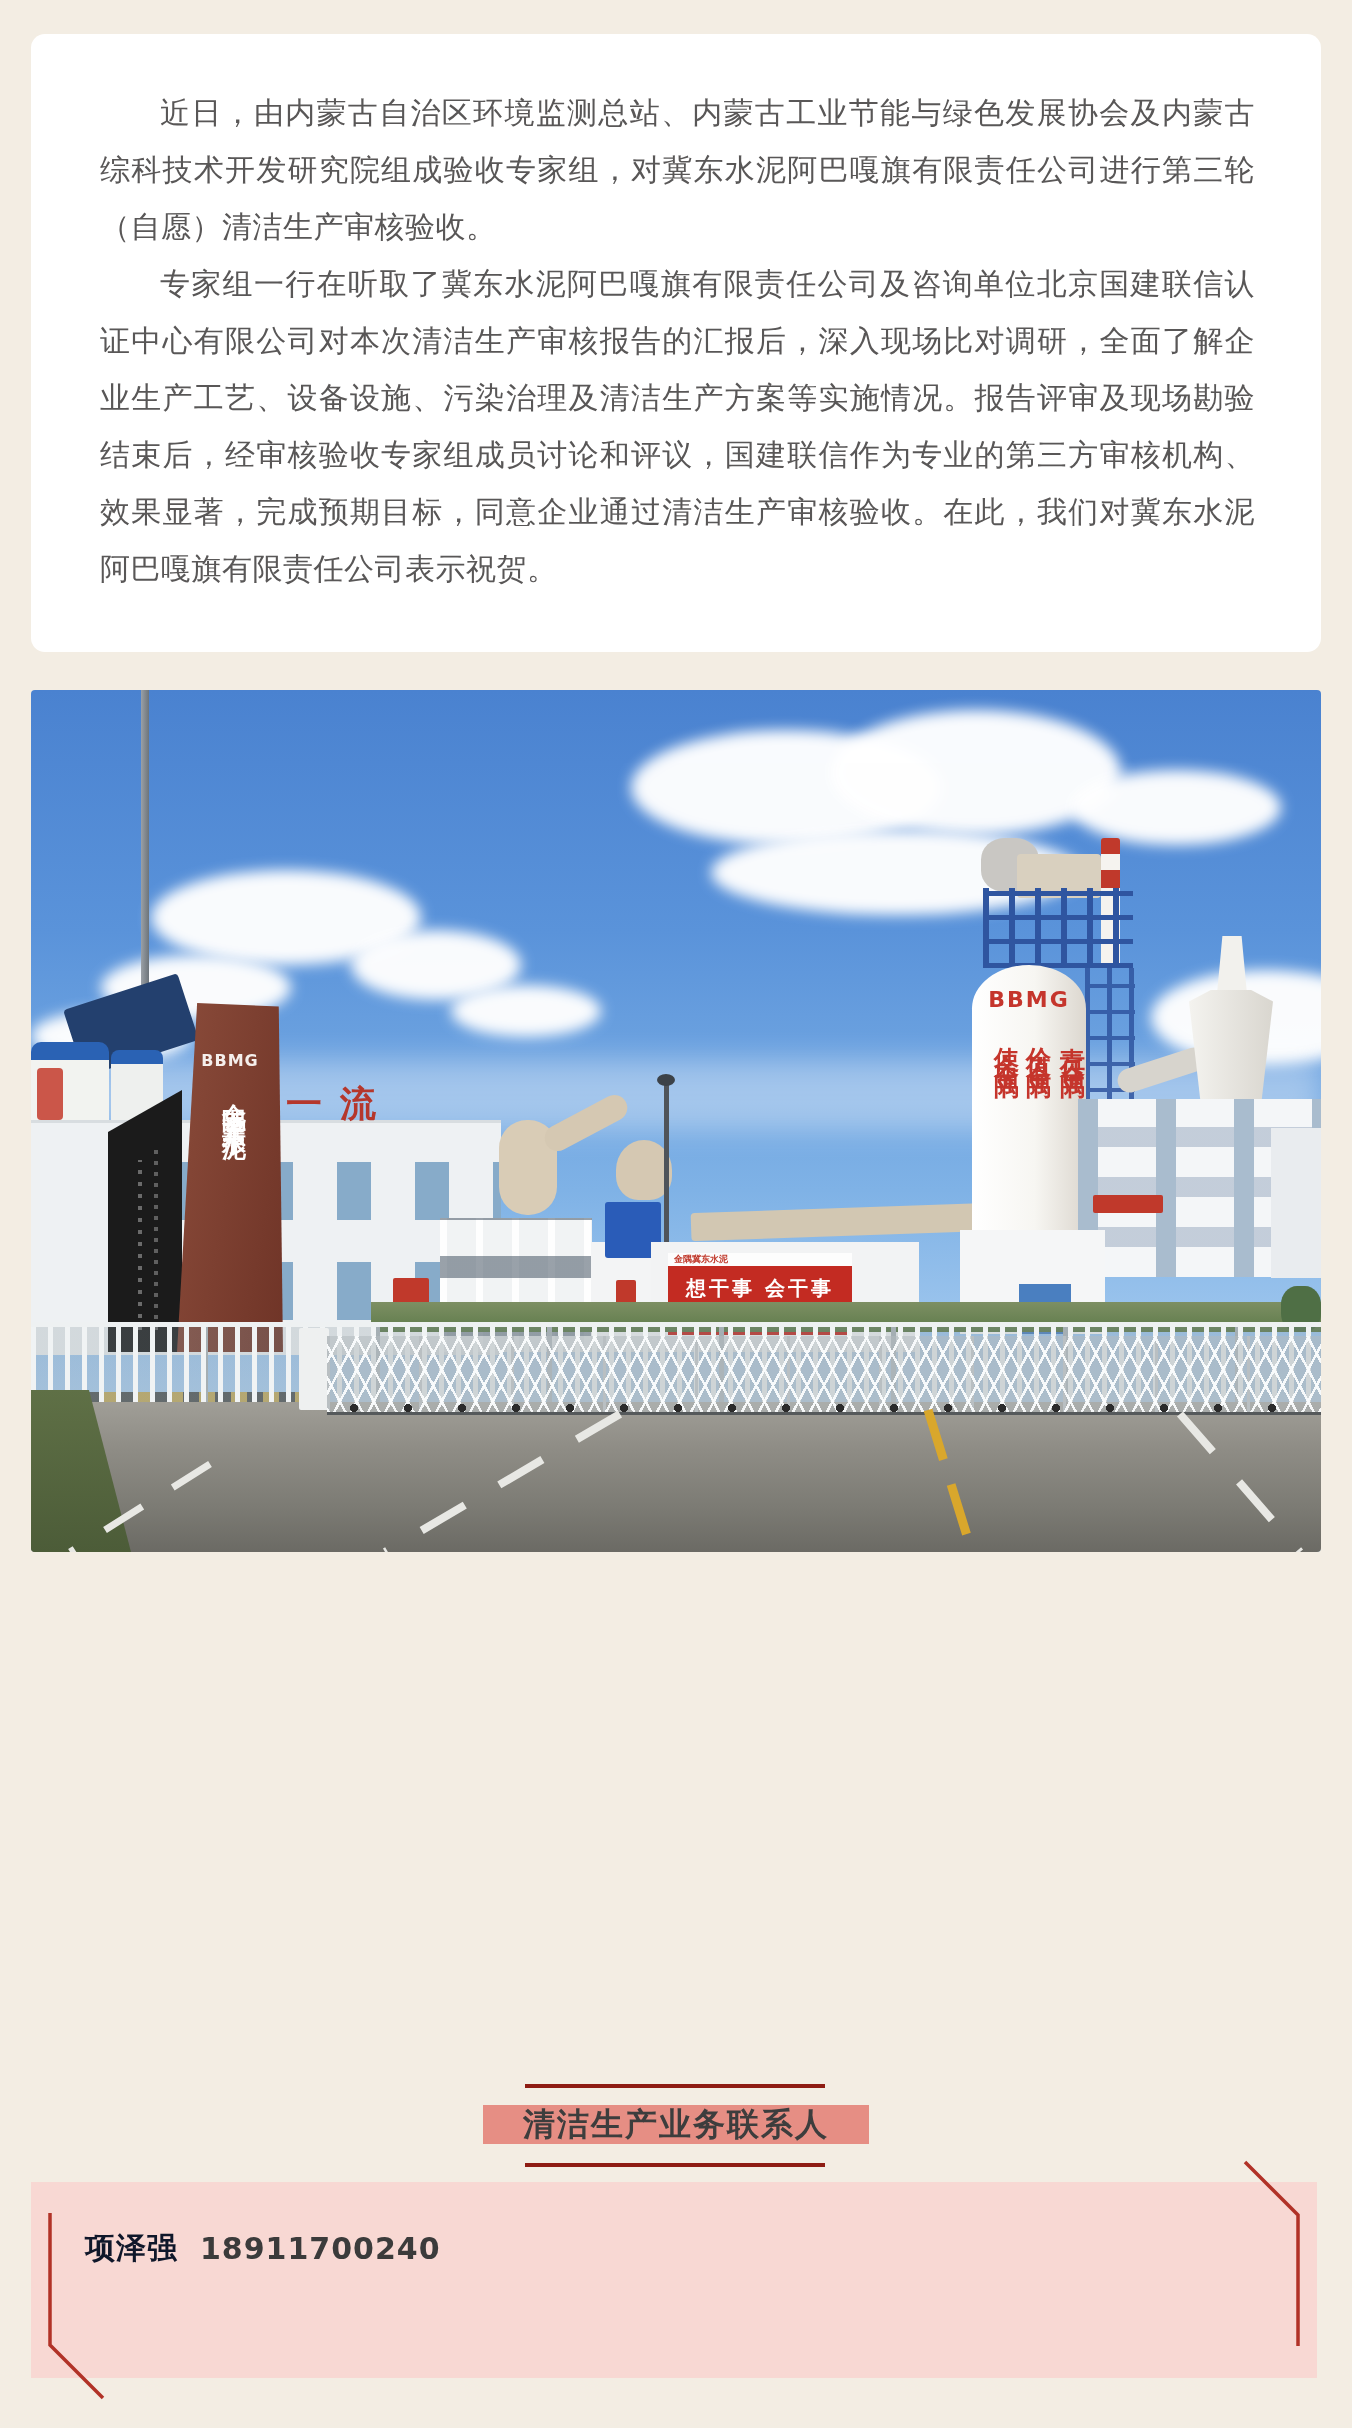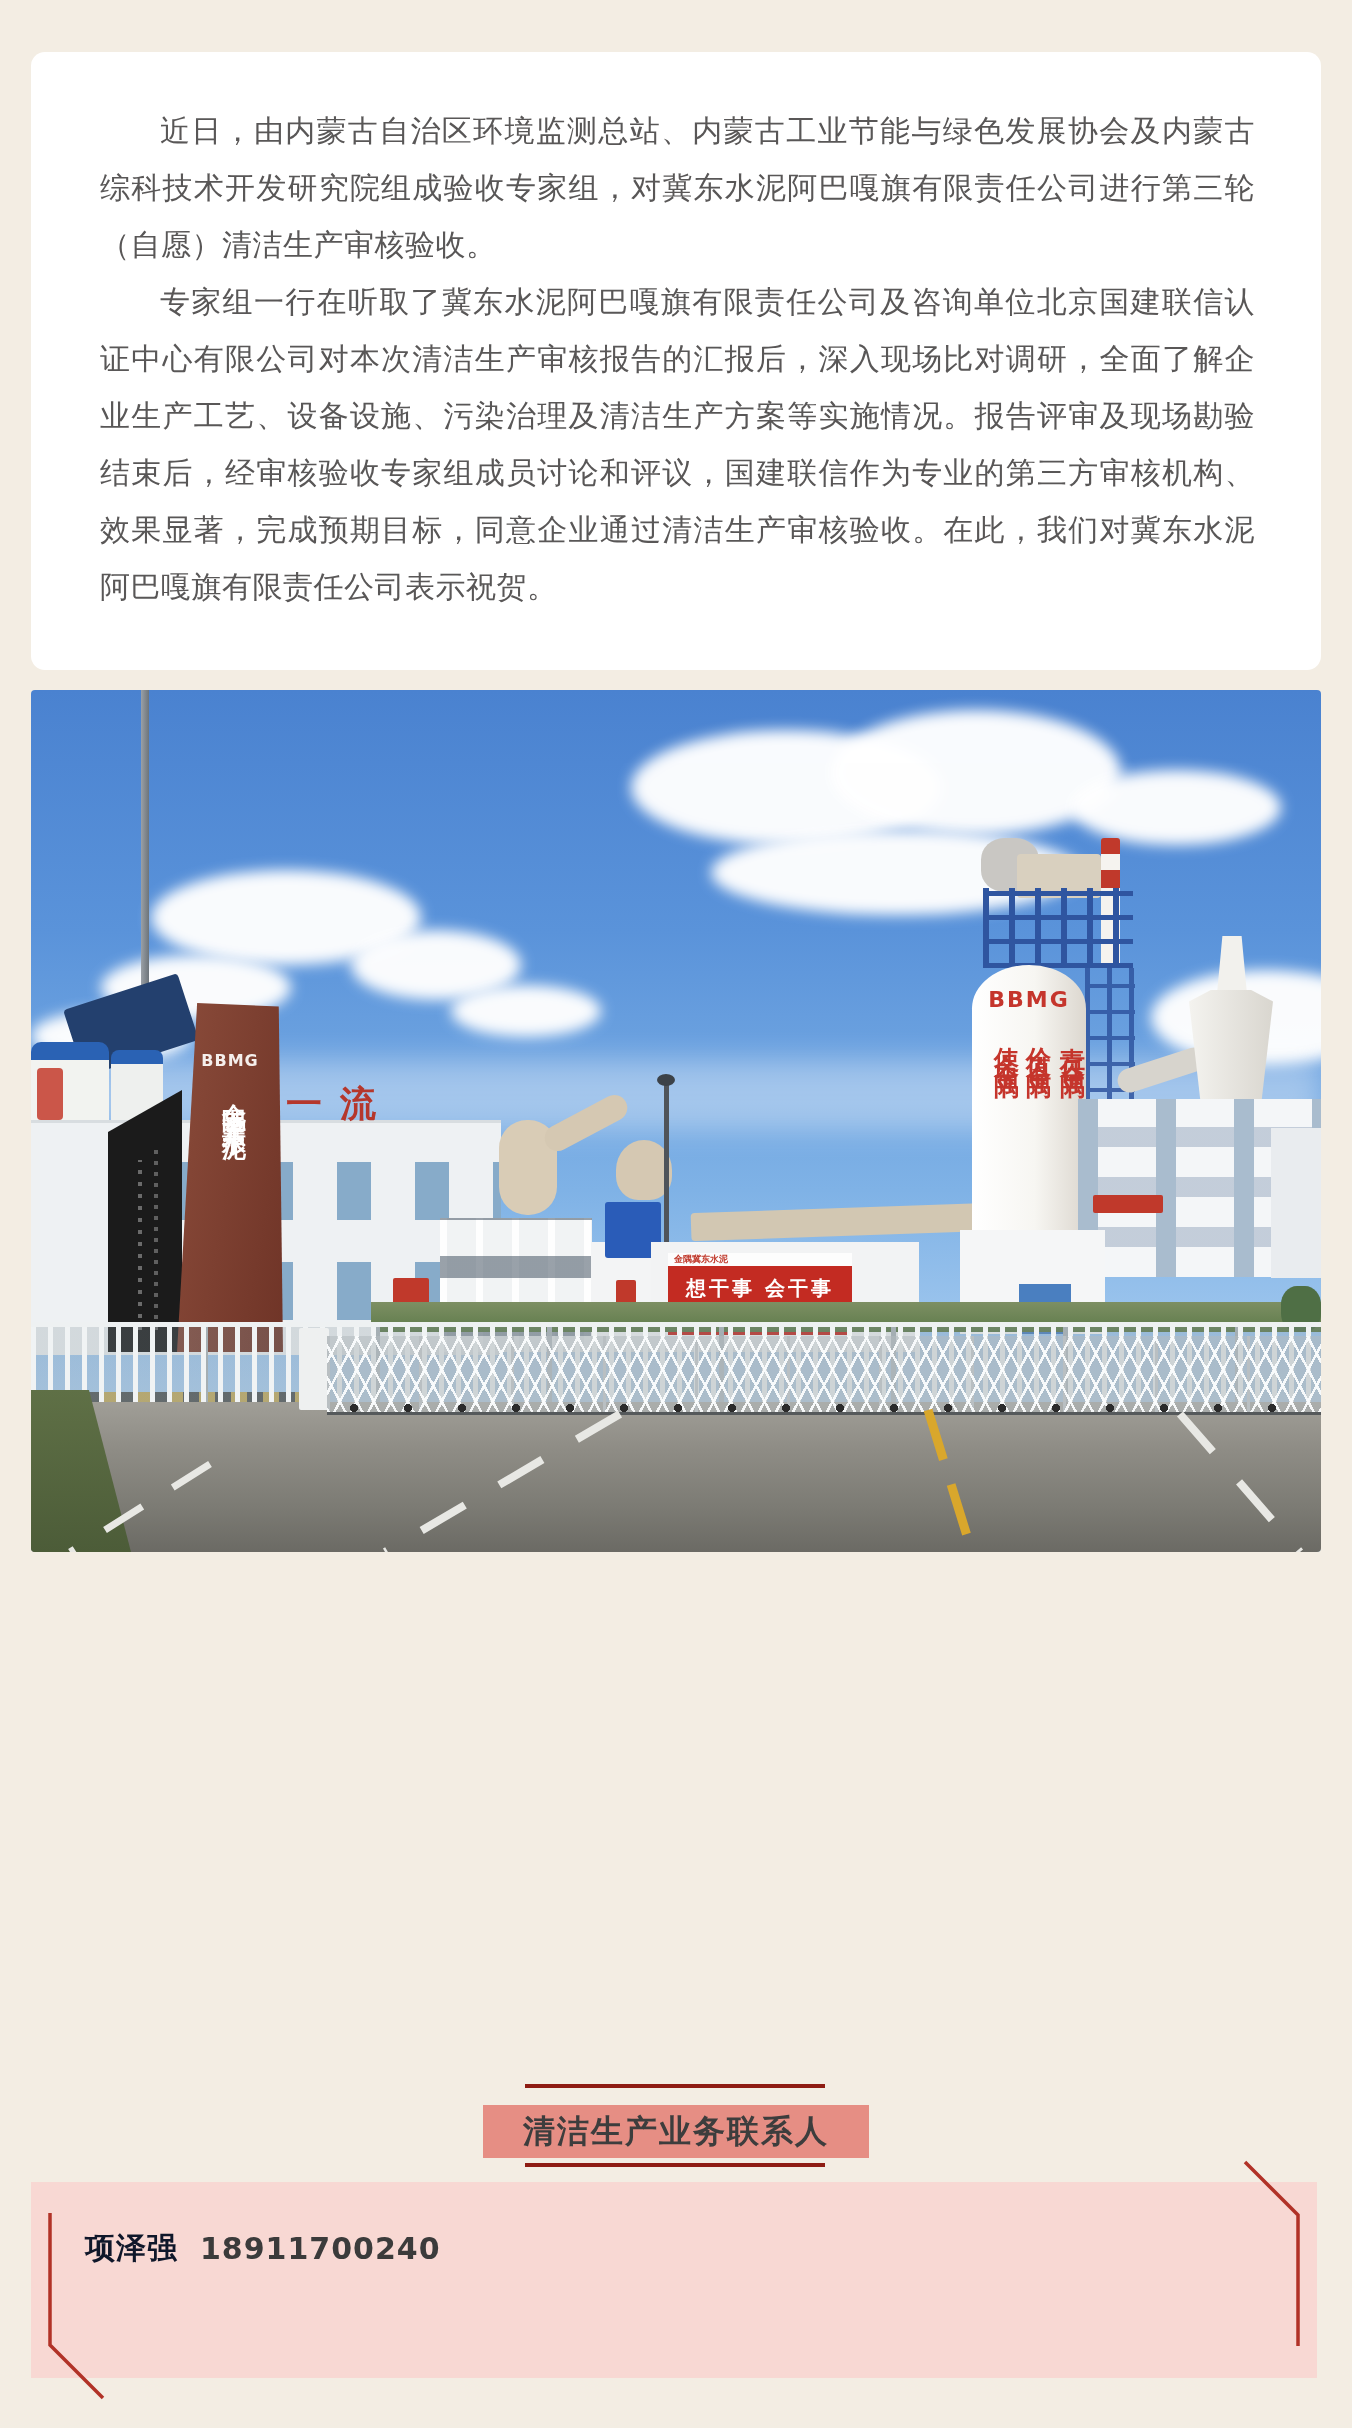--- a/index.html
+++ b/index.html
@@ -1,40 +1,40 @@
 <!DOCTYPE html>
 <html><head>
 <meta charset="utf-8">
 <style>
   html,body{margin:0;padding:0;}
   body{font-family:"DejaVu Sans","Liberation Sans",sans-serif;}
   .page{position:relative;width:1352px;height:2428px;background:#f3ede3;overflow:hidden;}
   .abs{position:absolute;}
 
   
-  .article-card{position:absolute;left:31px;top:52px;width:1290px;height:618px;
+  .article-card{position:absolute;left:31px;top:34px;width:1290px;height:618px;
     background:#ffffff;border-radius:14px;box-sizing:border-box;padding:50px 66px 0 69px;}
   .body-text{font-size:30px;line-height:57px;color:#595757;text-align:justify;
     text-indent:2em;margin:0;letter-spacing:.5px;}
 
   
   .photo{position:absolute;left:31px;top:690px;width:1290px;height:862px;overflow:hidden;
     border-radius:4px;background:linear-gradient(180deg,#4a82d0 0%,#5a93da 28%,#7fb2e6 58%,#a9cdf0 80%,#cfe3f6 100%);}
   .cloud{position:absolute;background:#ffffff;border-radius:50%;filter:blur(7px);opacity:.97;}
   .win-row{position:absolute;background:repeating-linear-gradient(90deg,#87abc9 0 34px,rgba(0,0,0,0) 34px 78px);}
   .v-text{writing-mode:vertical-rl;text-orientation:upright;}
 
   
   .highlight-box{position:absolute;left:31px;top:1568px;width:1290px;height:442px;
     background:#ffffff;border:3px dashed #9c2d24;border-radius:18px;box-sizing:border-box;
     padding:46px 62px 0 64px;}
 
   
   .rule{position:absolute;height:4px;background:#8e1c13;}
-  .contact-heading-bar{position:absolute;left:483px;top:2105px;width:386px;height:53px;
+  .contact-heading-bar{position:absolute;left:483px;top:2105px;width:386px;height:39px;
     background:#e68e84;display:flex;align-items:center;justify-content:center;}
   .contact-heading-bar span{font-size:32px;font-weight:bold;color:#3d3d3d;letter-spacing:2px;}
 
   
   .contact-box{position:absolute;left:31px;top:2182px;width:1286px;height:196px;
     background:#f8d8d3;box-sizing:border-box;padding:42px 0 0 54px;}
   .contact-row{display:flex;align-items:center;height:48px;}
   .contact-row .name{font-size:30px;font-weight:bold;color:#0f172a;letter-spacing:1px;}
   .contact-row .phone{font-size:30px;font-weight:bold;color:#3b3b3b;margin-left:22px;letter-spacing:1px;}
 

